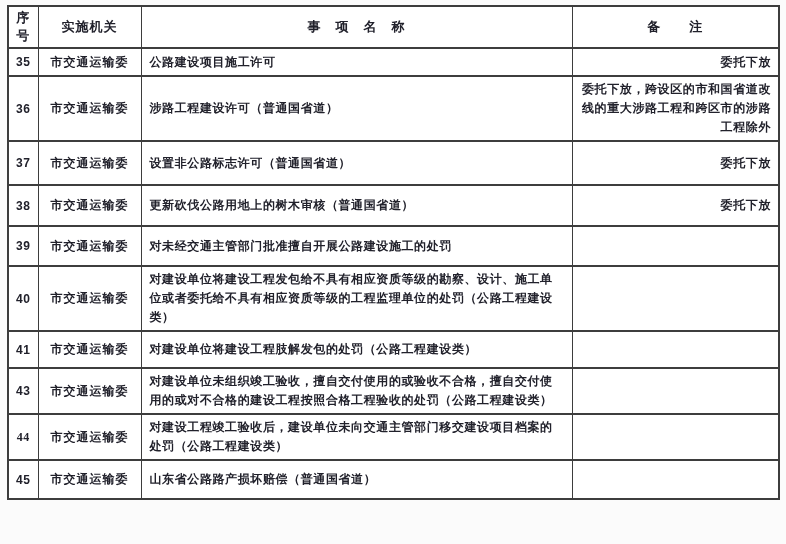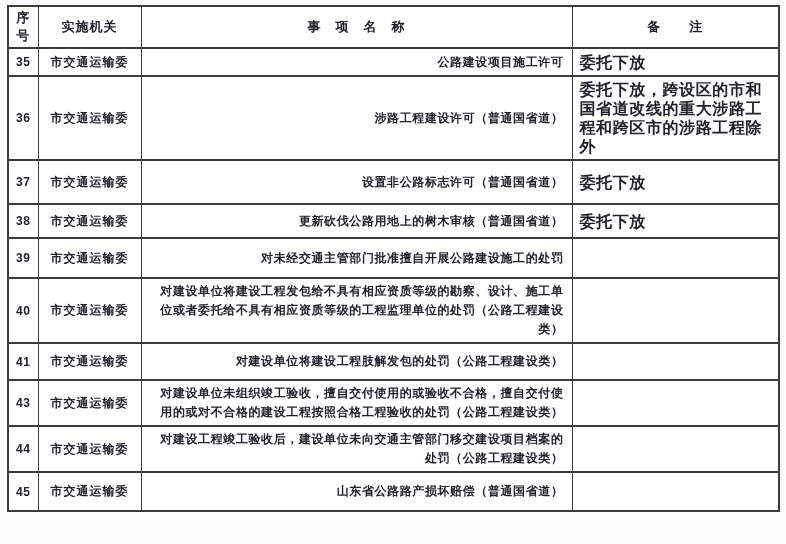--- a/index.html
+++ b/index.html
@@ -39,29 +39,29 @@
     font-size: 12px;
     letter-spacing: 0.5px;
   }
   td.c-agency {
     text-align: center;
     font-size: 12px;
     letter-spacing: 1px;
     padding: 2px;
   }
   td.c-item {
-    text-align: right;
+    text-align: left;
     font-size: 12px;
     letter-spacing: 0.6px;
     line-height: 19px;
     padding: 3px 8px;
   }
   td.c-remark {
-    text-align: left;
-    font-size: 16px;
+    text-align: right;
+    font-size: 12px;
     letter-spacing: 0.6px;
     line-height: 19px;
     padding: 3px 7px;
   }
 </style>
 </head>
 <body>
 
 <table class="doc-table">
   <colgroup>
@@ -90,21 +90,21 @@
         <td class="c-agency">市交通运输委</td>
         <td class="c-item">涉路工程建设许可（普通国省道）</td>
         <td class="c-remark">委托下放，跨设区的市和国省道改线的重大涉路工程和跨区市的涉路工程除外</td>
       </tr>
       <tr style="height: 44px;">
         <td class="c-no">37</td>
         <td class="c-agency">市交通运输委</td>
         <td class="c-item">设置非公路标志许可（普通国省道）</td>
         <td class="c-remark">委托下放</td>
       </tr>
-      <tr style="height: 34px;">
+      <tr style="height: 41px;">
         <td class="c-no">38</td>
         <td class="c-agency">市交通运输委</td>
         <td class="c-item">更新砍伐公路用地上的树木审核（普通国省道）</td>
         <td class="c-remark">委托下放</td>
       </tr>
       <tr style="height: 40px; padding-left: 34px;">
         <td class="c-no">39</td>
         <td class="c-agency">市交通运输委</td>
         <td class="c-item">对未经交通主管部门批准擅自开展公路建设施工的处罚</td>
         <td class="c-remark"></td>
@@ -120,21 +120,21 @@
         <td class="c-agency">市交通运输委</td>
         <td class="c-item">对建设单位将建设工程肢解发包的处罚（公路工程建设类）</td>
         <td class="c-remark"></td>
       </tr>
       <tr style="height: 40px;">
         <td class="c-no">43</td>
         <td class="c-agency">市交通运输委</td>
         <td class="c-item">对建设单位未组织竣工验收，擅自交付使用的或验收不合格，擅自交付使用的或对不合格的建设工程按照合格工程验收的处罚（公路工程建设类）</td>
         <td class="c-remark"></td>
       </tr>
-      <tr style="height: 43px;">
+      <tr style="height: 43px; font-family: Liberation Serif, serif;">
         <td class="c-no">44</td>
         <td class="c-agency">市交通运输委</td>
         <td class="c-item">对建设工程竣工验收后，建设单位未向交通主管部门移交建设项目档案的处罚（公路工程建设类）</td>
         <td class="c-remark"></td>
       </tr>
       <tr style="height: 39px;">
         <td class="c-no">45</td>
         <td class="c-agency">市交通运输委</td>
         <td class="c-item">山东省公路路产损坏赔偿（普通国省道）</td>
         <td class="c-remark"></td>

